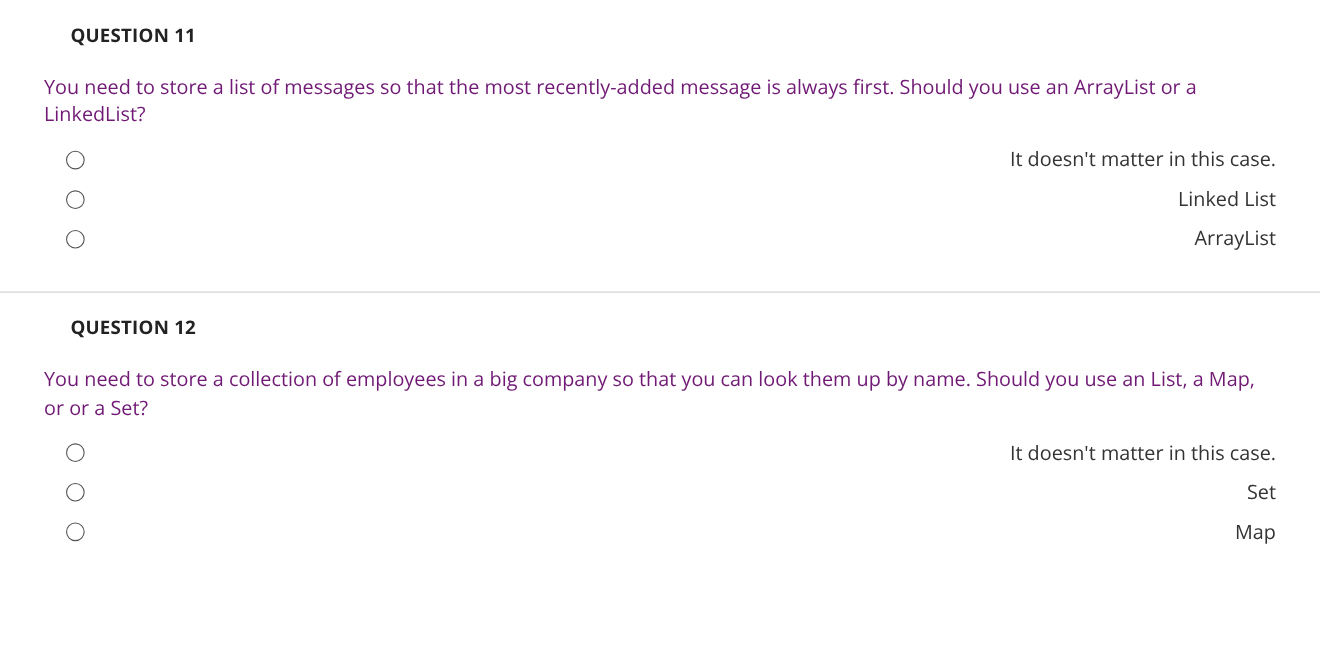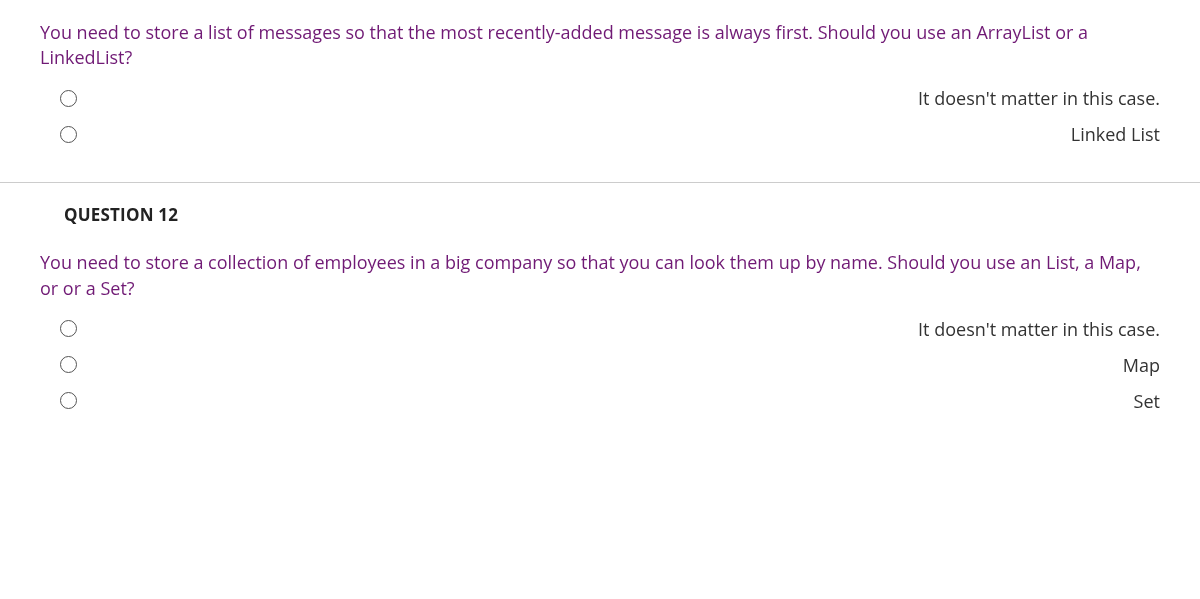--- a/index.html
+++ b/index.html
@@ -56,45 +56,50 @@
     .divider {
       border: none;
       border-top: 1px solid #ccc;
       margin: 0;
     }
   </style>
 </head>
 <body>
 
 <div class="question-block">
+  <div class="question-title">QUESTION 11</div>
   <div class="question-text">You need to store a list of messages so that the most recently-added message is always first. Should you use an ArrayList or a LinkedList?</div>
   <div class="options">
     <div class="option-row">
       <span class="radio-circle"></span>
       <span class="option-label">It doesn't matter in this case.</span>
     </div>
     <div class="option-row">
       <span class="radio-circle"></span>
       <span class="option-label">Linked List</span>
+    </div>
+    <div class="option-row">
+      <span class="radio-circle"></span>
+      <span class="option-label">ArrayList</span>
     </div>
   </div>
 </div>
 
 <hr class="divider">
 
 <div class="question-block">
   <div class="question-title">QUESTION 12</div>
   <div class="question-text">You need to store a collection of employees in a big company so that you can look them up by name. Should you use an List, a Map, or or a Set?</div>
   <div class="options">
     <div class="option-row">
       <span class="radio-circle"></span>
       <span class="option-label">It doesn't matter in this case.</span>
     </div>
     <div class="option-row">
       <span class="radio-circle"></span>
-      <span class="option-label">Map</span>
+      <span class="option-label">Set</span>
     </div>
     <div class="option-row">
       <span class="radio-circle"></span>
-      <span class="option-label">Set</span>
+      <span class="option-label">Map</span>
     </div>
   </div>
 </div>
 
 </body></html>

